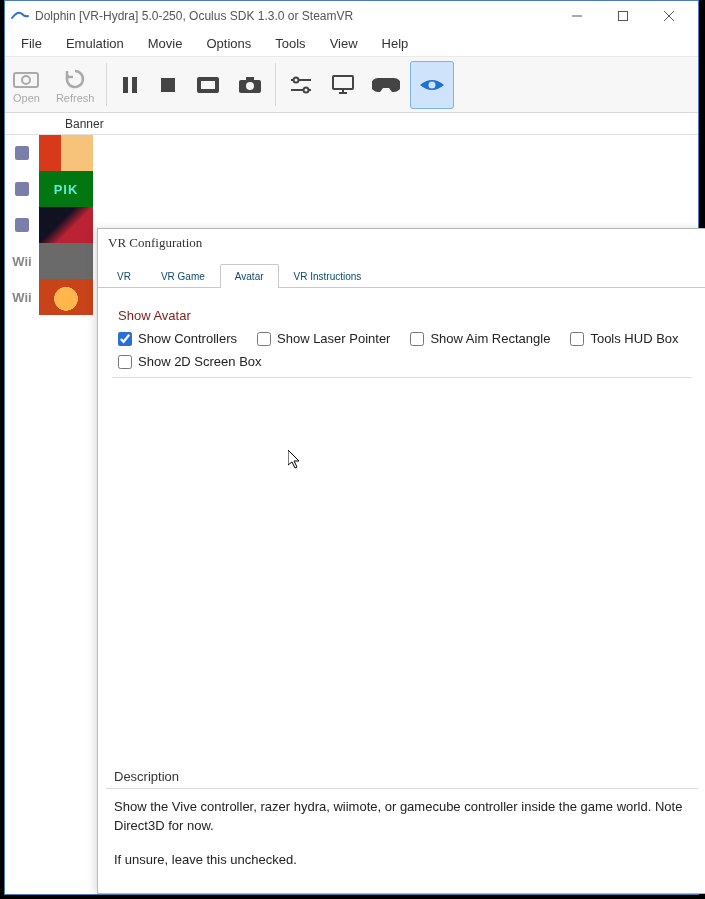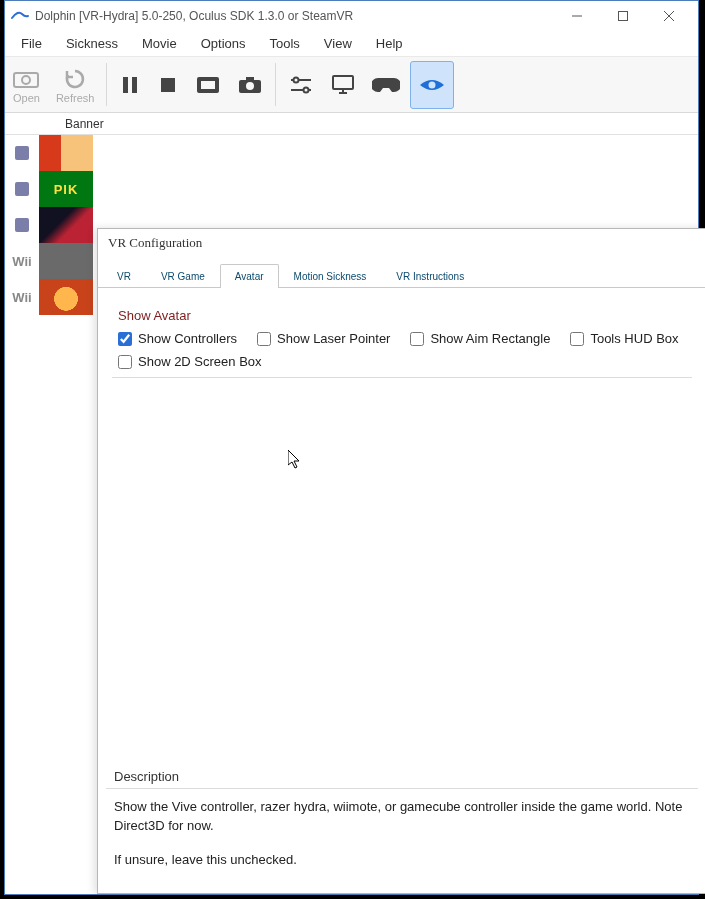--- a/index.html
+++ b/index.html
@@ -33,21 +33,21 @@
   .tool.active .ticon { color:#1e6fd6; }
 
   
   .main { position: relative; flex:1; background:#fff; }
   .list-header { height:22px; border-bottom:1px solid #e0e0e0; display:flex; align-items:center; padding-left:60px; font-size:12px; color:#333; }
   .gamelist { position:absolute; top:22px; left:0; }
   .row { display:flex; align-items:center; height:36px; }
   .platform { width:34px; display:flex; justify-content:center; }
   .thumb { width:54px; height:36px; margin-left:0; }
   .thumb.mario { background: linear-gradient(90deg,#d73a1a 40%,#f7c27a 40%); }
-  .thumb.pik { background:#071; display:flex; align-items:center; justify-content:center; color:#fde047; font-weight:900; font-size:13px; letter-spacing:1px; }
+  .thumb.pik { background:#071; display:flex; align-items:center; justify-content:center; color:#5eead4; font-weight:900; font-size:13px; letter-spacing:1px; }
   .thumb.dark { background: linear-gradient(135deg,#112 40%,#b23 60%); }
   .thumb.grey { background:#6a6a6a; }
   .thumb.orange { background: radial-gradient(circle at 50% 55%, #ffb64d 0 35%, #c8431a 36% 100%); }
 
   
   .dialog {
     position:absolute; top:115px; left:92px; width:610px; bottom:0;
     background:#fff; border:1px solid #b7b7b7; box-shadow:-3px 0 8px rgba(0,0,0,.12);
     display:flex; flex-direction:column;
   }
@@ -97,21 +97,21 @@
     <div class="winbtn">
         <svg width="10" height="10">
           <line x1="0" y1="0" x2="10" y2="10" stroke="#555" stroke-width="1"></line>
           <line x1="10" y1="0" x2="0" y2="10" stroke="#555" stroke-width="1"></line>
         </svg>
       </div>
   </div>
 
   <div class="menubar">
     <span>File</span>
-    <span>Sickness</span>
+    <span>Emulation</span>
     <span>Movie</span>
     <span>Options</span>
     <span>Tools</span>
     <span>View</span>
     <span>Help</span>
   </div>
 
   <div class="toolbar">
     <div class="tool disabled">
       <span class="ticon">
@@ -237,21 +237,20 @@
         <span class="thumb orange"></span>
       </div>
     </div>
 
     <div class="dialog">
       <div class="dlg-title">VR Configuration</div>
       <div class="tabs">
         <div class="tab">VR</div>
         <div class="tab">VR Game</div>
         <div class="tab selected">Avatar</div>
-        <div class="tab">Motion Sickness</div>
         <div class="tab">VR Instructions</div>
       </div>
       <div class="tabs-line"></div>
 
       <div class="group">
         <div class="group-label">Show Avatar</div>
         <div class="check-row">
           <label class="chk">
             <input type="checkbox" checked="" style="">
             <span>Show Controllers</span>

